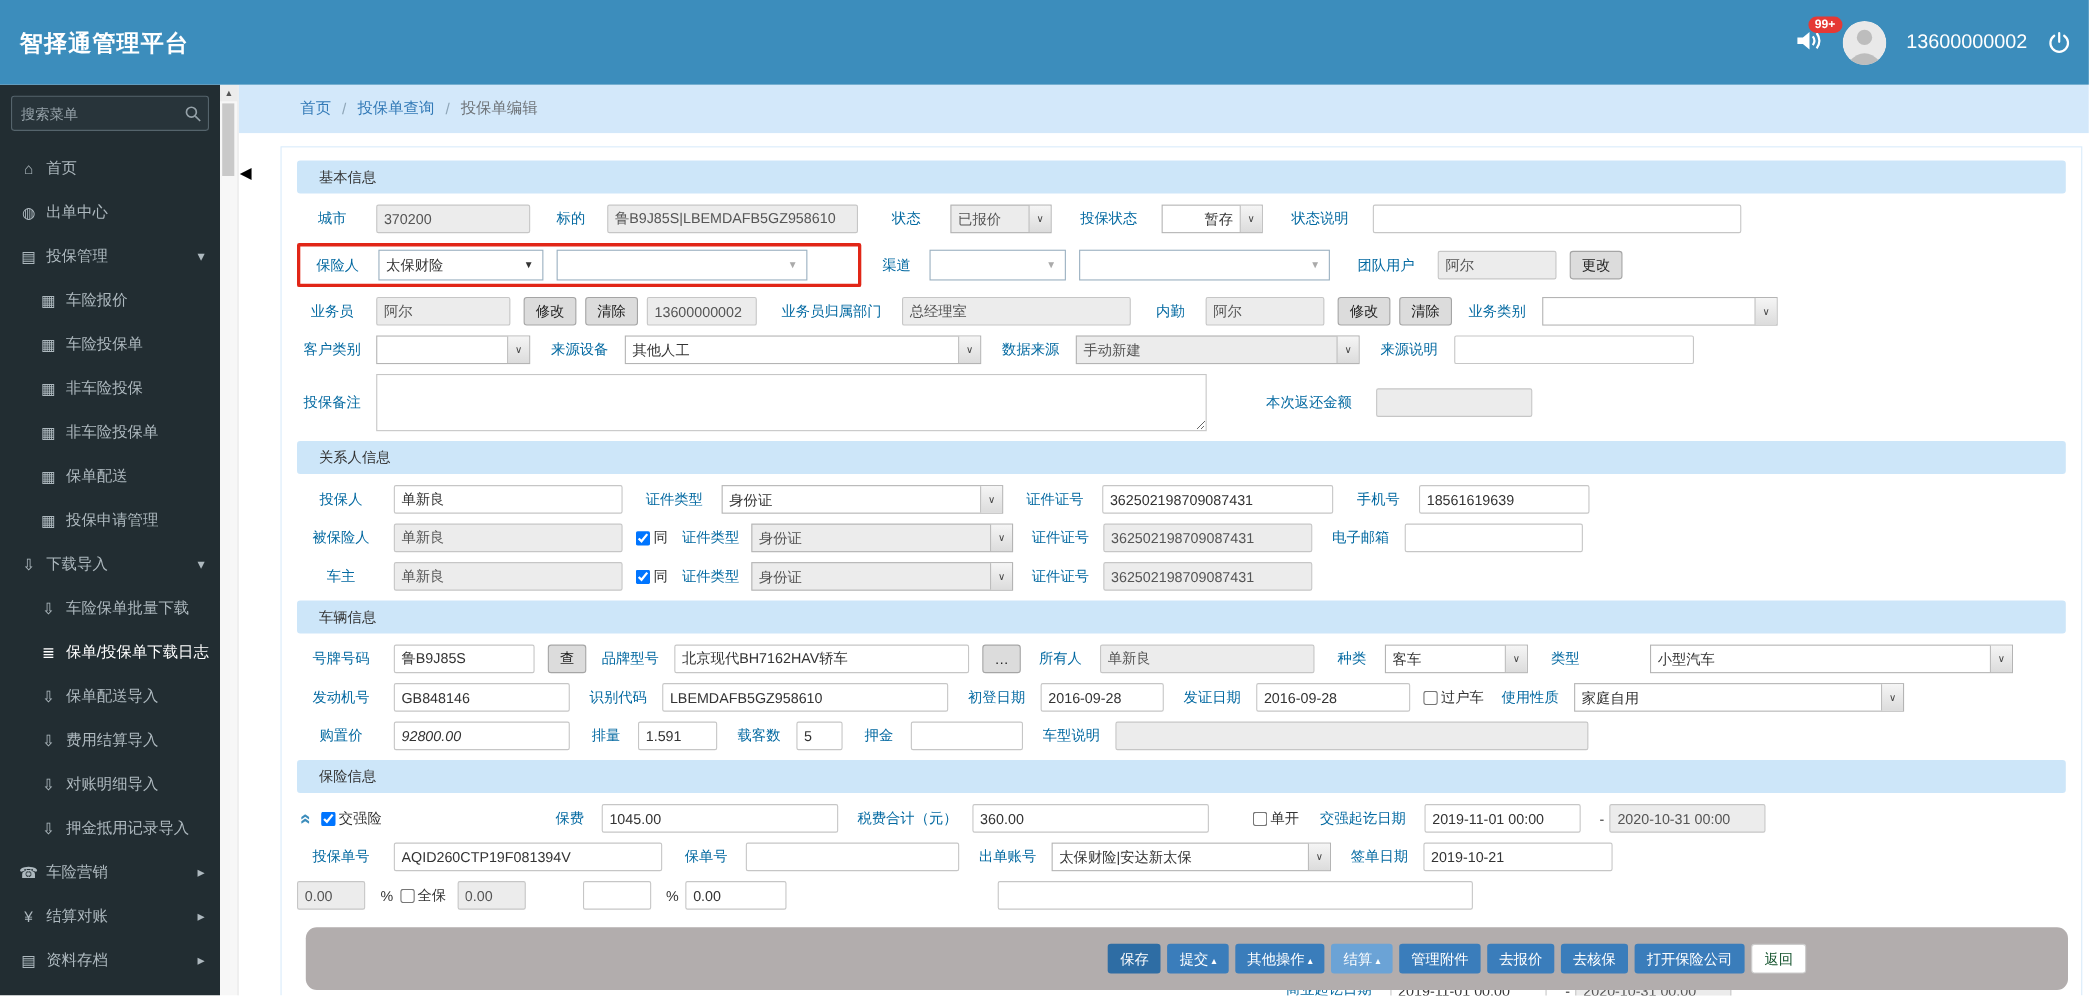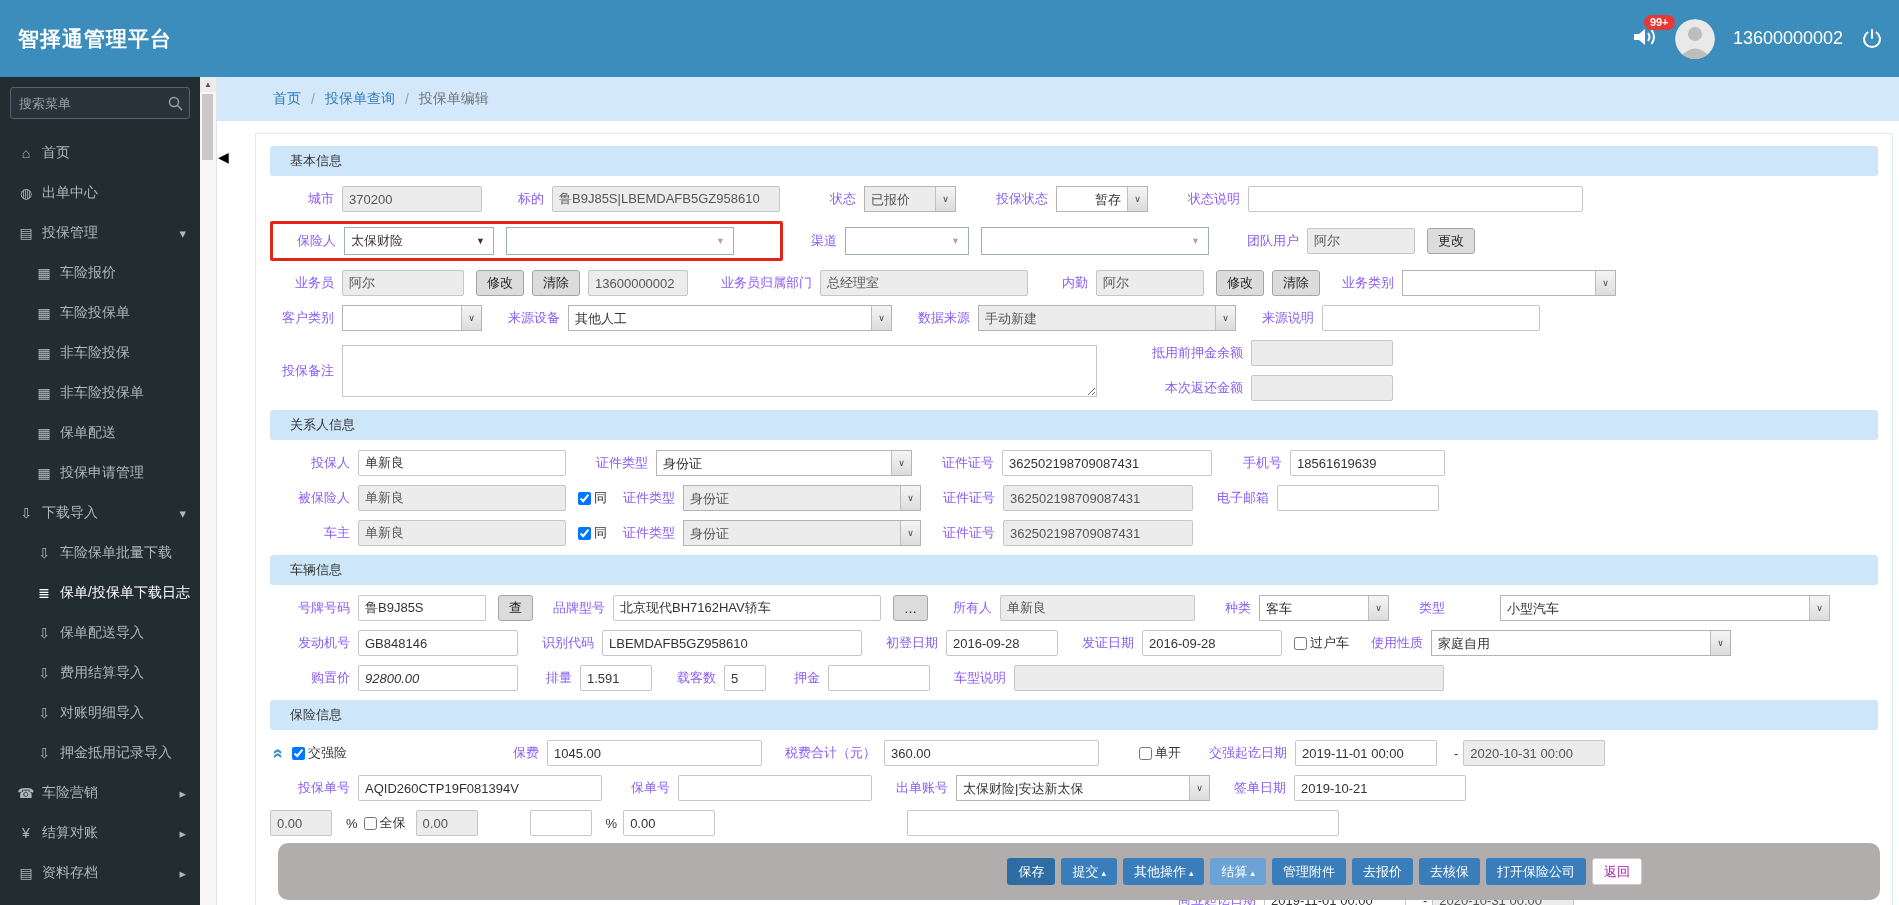--- a/index.html
+++ b/index.html
@@ -41,21 +41,21 @@
   .breadcrumb{height:44px;background:var(--breadcrumb-bg,#d3e8fa);display:flex;align-items:center;
               padding-left:56px;font-size:14px;gap:10px}
   .crumb{color:var(--link-blue,#337ab7);cursor:pointer}
   .crumb.current{color:#6f7479;cursor:default}
   .sep{color:#8fa6b8}
   .collapse-handle{position:absolute;left:1px;top:72px;color:#000;font-size:14px;cursor:pointer;z-index:3}
   .panel{position:relative;margin:12px 6px 0 38px;border:1px solid #d9ecfb;padding:8px 14px 160px;background:#fff}
   .sec-h{height:30px;background:var(--section-header-bg,#cde6f9);border-radius:3px;display:flex;
          align-items:center;padding-left:20px;margin:4px 0 10px;color:#333}
   .frow{display:flex;align-items:center;margin-bottom:9px}
-  .f-label{display:inline-block;text-align:right;padding-right:8px;flex-shrink:0;color:#8b5cf6;white-space:nowrap}
+  .f-label{display:inline-block;text-align:center;padding-right:8px;flex-shrink:0;color:#0369a1;white-space:nowrap}
   .f-lb{margin:0 6px 0 2px;color:#333}
   .f-ctl{margin-right:12px;flex-shrink:0}
   .f-in{height:26px;border:1px solid #c6c6c6;border-radius:2px;padding:0 6px;box-sizing:border-box;
         font-family:inherit;font-size:13px;color:#333;background:#fff}
   .f-in.ro{background:var(--readonly-bg,#ececec);color:#555}
   .f-sel{height:26px;border:1px solid #b4b4b4;box-sizing:border-box;display:flex;background:#fff;cursor:pointer}
   .f-sel .v{flex:1;padding:4px 6px 0;white-space:nowrap;overflow:hidden}
   .f-sel .ar{width:19px;background:linear-gradient(#f5f5f5,#dcdcdc);border-left:1px solid #bdbdbd;
              display:flex;align-items:center;justify-content:center;font-size:9px;color:#444}
   .f-sel.ro{background:var(--readonly-bg,#ececec)}
@@ -78,21 +78,21 @@
   .dash{margin:0 5px}
   .gap{flex-shrink:1}
   
   .action-bar{position:absolute;left:278px;top:843px;width:1602px;height:57px;border-radius:10px;
               background:var(--actionbar-bg,#b2adad);display:flex;align-items:center;justify-content:flex-end;
               padding-right:238px;box-sizing:border-box;gap:6px;z-index:10}
   .ab-btn{height:27px;padding:0 11px;border:none;border-radius:3px;background:var(--button-blue,#3a7dbb);
           color:#fff;font-family:inherit;font-size:13px;cursor:pointer;white-space:nowrap}
   .ab-btn.dark{background:var(--button-dark-blue,#2e6da4)}
   .ab-btn.light{background:var(--button-light-blue,#6ba3d6)}
-  .ab-btn.white{background:#fff;color:#a21caf;border:1px solid #ccc}
+  .ab-btn.white{background:#fff;color:#14532d;border:1px solid #ccc}
   .ab-btn .bcaret{font-size:9px;margin-left:3px}
   .partial-row{position:absolute;top:887px;left:1160px;display:flex;align-items:center;z-index:1}
 </style>
 </head>
 <body>
 
 <div class="header">
   <div class="brand">智择通管理平台</div>
   <div class="header-right">
     <div class="speaker-wrap">
@@ -310,24 +310,20 @@
             <span class="ar">∨</span>
           </div>
           <span class="f-label" style="width: 66px;">来源说明</span>
           <input class="f-in f-ctl" style="width: 218px;">
         </div>
         <div class="frow">
           <span class="f-label" style="width: 64px;">投保备注</span>
           <textarea class="f-ta f-ctl" style="width: 755px; height: 52px;"></textarea>
           <div class="stack">
             <div class="srow">
-              <span class="f-label" style="width: 106px;">抵用前押金余额</span>
-              <input class="f-in f-ctl ro" readonly="" style="width: 142px;">
-            </div>
-            <div class="srow">
               <span class="f-label" style="width: 106px;">本次返还金额</span>
               <input class="f-in f-ctl ro" readonly="" style="width: 142px;">
             </div>
           </div>
         </div>
         <div class="sec-h">关系人信息</div>
         <div class="frow">
           <span class="f-label" style="width: 80px;">投保人</span>
           <input class="f-in f-ctl" value="单新良" style="width: 208px;">
           <span class="f-label" style="width: 70px;">证件类型</span>

